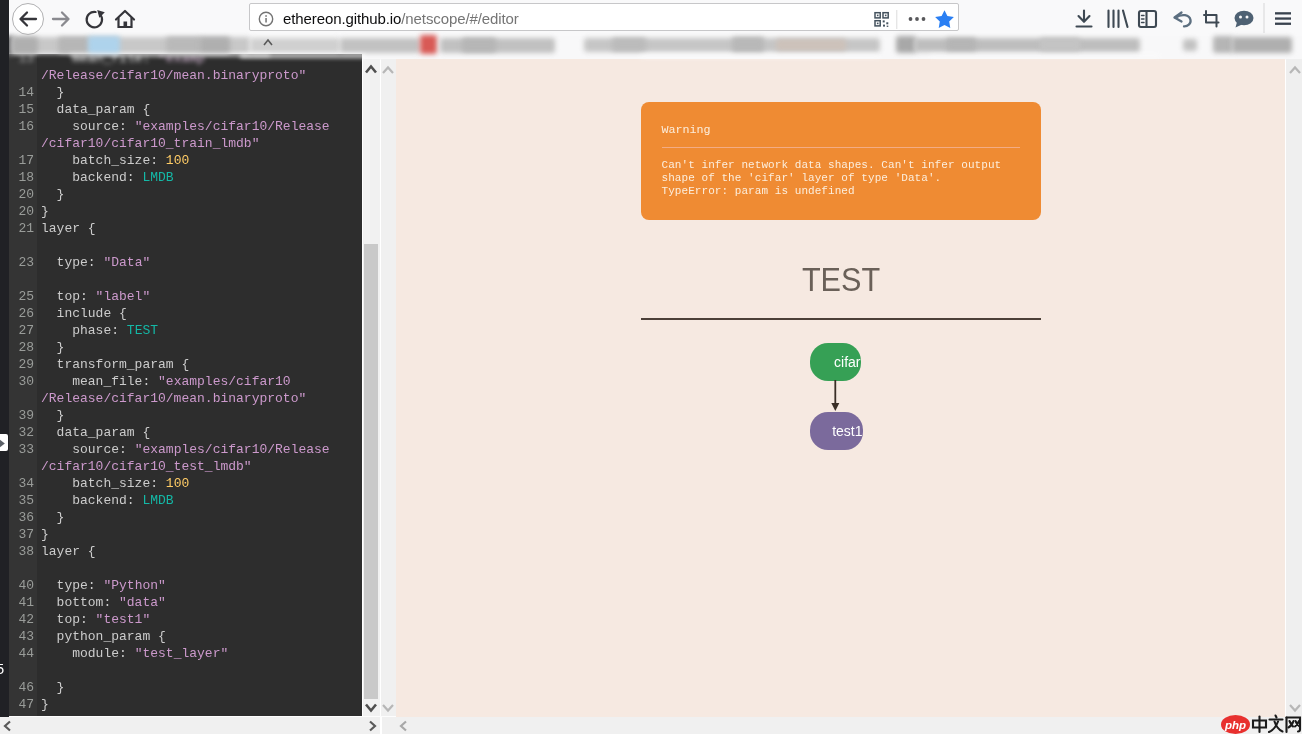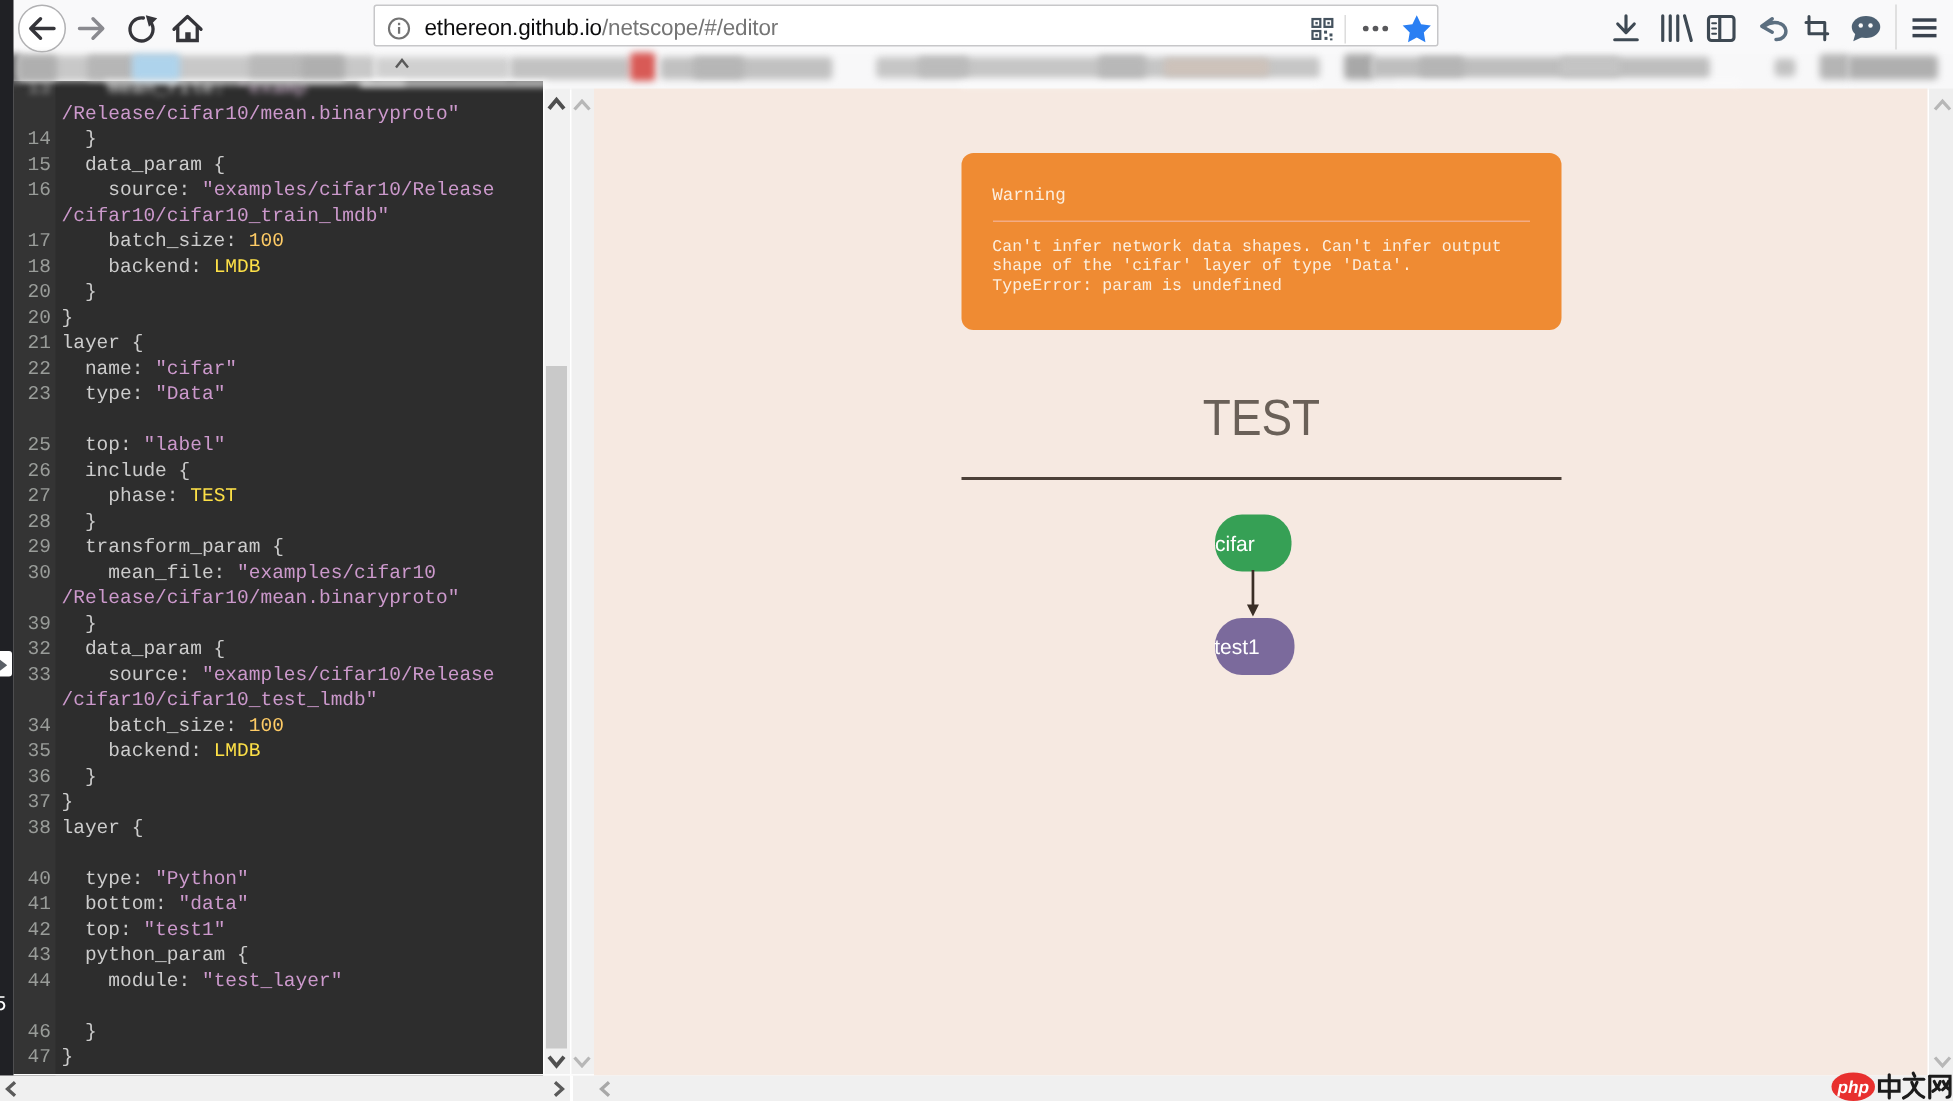--- a/index.html
+++ b/index.html
@@ -12,32 +12,32 @@
 #urltext i { font-style:normal; color:#757575; }
 #leftstrip { position:absolute; left:0; top:0; width:9px; height:717px; background:#202125; z-index:5; }
 #lefttab { position:absolute; left:0; top:434px; width:8px; height:17px; background:#fff; border-radius:0 2px 2px 0; z-index:6; }
 #left5 { position:absolute; left:-4px; top:662px; width:10px; color:#ffffff; font:14px "Liberation Mono",monospace; z-index:6; }
 #editor { position:absolute; left:9px; top:54px; width:353px; height:663px; background:#2d2d2d; overflow:hidden; z-index:1; }
 #gutter { position:absolute; left:0; top:0; width:28px; height:100%; background:#343434; }
 .r { position:absolute; left:0; width:100%; height:17px; font:13px/17px "Liberation Mono",monospace; color:#cccccc; white-space:pre; }
 .r s { position:absolute; left:0; top:0; width:25px; text-align:right; text-decoration:none; color:#999c99; }
 .r b { position:absolute; left:32px; top:0; font-weight:normal; }
 .r q { color:#cc99cc; } .r q::before, .r q::after { content:none; }
-.r n { color:#ffcc66; } .r c { color:#fde047; } .r i { font-style:normal; }
+.r n { color:#ffcc66; } .r c { color:#14b8a6; } .r i { font-style:normal; }
 .blur { filter:blur(2px); opacity:.95; }
 .vsb { position:absolute; top:59px; height:658px; background:#f1f1f1; }
 .hstrip { position:absolute; top:717px; height:17px; background:#f0f0f0; }
 #pane { position:absolute; left:396px; top:59px; width:889px; height:658px; background:#f6e9e1; }
 #warn { position:absolute; left:641px; top:82px; width:400px; height:118px; background:#ef8b33; border-radius:8px; font-family:"Liberation Mono",monospace; color:#fceedd;margin-top:20px; }
 #warn h3 { position:absolute; left:20.5px; top:20.5px; font-size:11.7px; font-weight:normal; }
 #warn .wline { position:absolute; left:20.5px; top:44.5px; width:358px; height:1px; background:#f3ac85; }
 #warn p { position:absolute; left:20.5px; top:56.5px; font-size:11px; line-height:13.35px; white-space:pre; letter-spacing:0.06px; }
 #test { position:absolute; left:641px; top:259px; width:400px; height:40px; line-height:40px; text-align:center; font-size:34px; color:#6a6058; transform:scaleX(.9); }
 #tdiv { position:absolute; left:641px; top:318px; width:400px; height:2px; background:#4c4038; }
-.node { position:absolute; color:#fff; font-size:14px; text-align:left; border-radius:18px; }
+.node { position:absolute; color:#fff; font-size:14px; text-align:right; border-radius:18px; }
 #watermark { position:absolute; left:1218px; top:712px; z-index:40; }
 svg { display:block; }
 .abs { position:absolute; }
 </style></head>
 <body>
 <div id="toolbar"></div>
 <div id="bookbar"></div>
 <div style="position:absolute;left:0;top:0;width:1302px;height:60px;z-index:3">
     <div class="bb" style="left:0px;top:36px;width:14px;height:20px;background:#6f6f71"></div>
 <div class="bb" style="left:12px;top:37px;width:238px;height:17px;background:#c8c8c8"></div>
@@ -146,21 +146,20 @@
 <div class="r" style="top:12.5px"><b><q>/Release/cifar10/mean.binaryproto"</q></b></div>
 <div class="r" style="top:29.5px"><s>14</s><b>  }</b></div>
 <div class="r" style="top:46.5px"><s>15</s><b>  data_param {</b></div>
 <div class="r" style="top:63.5px"><s>16</s><b>    source: <q>"examples/cifar10/Release</q></b></div>
 <div class="r" style="top:80.5px"><b><q>/cifar10/cifar10_train_lmdb"</q></b></div>
 <div class="r" style="top:97.5px"><s>17</s><b>    batch_size: <n>100</n></b></div>
 <div class="r" style="top:114.5px"><s>18</s><b>    backend: <c>LMDB</c></b></div>
 <div class="r" style="top:131.5px"><s>20</s><b>  }</b></div>
 <div class="r" style="top:148.5px"><s>20</s><b>}</b></div>
 <div class="r" style="top:165.5px"><s>21</s><b>layer {</b></div>
-<div class="r" style="top:182.5px"><s>22</s><b>  name: <q>"cifar"</q></b></div>
 <div class="r" style="top:199.5px"><s>23</s><b>  type: <q>"Data"</q></b></div>
 <div class="r" style="top:233.5px"><s>25</s><b>  top: <q>"label"</q></b></div>
 <div class="r" style="top:250.5px"><s>26</s><b>  include {</b></div>
 <div class="r" style="top:267.5px"><s>27</s><b>    phase: <c>TEST</c></b></div>
 <div class="r" style="top:284.5px"><s>28</s><b>  }</b></div>
 <div class="r" style="top:301.5px"><s>29</s><b>  transform_param {</b></div>
 <div class="r" style="top:318.5px"><s>30</s><b>    mean_file: <q>"examples/cifar10</q></b></div>
 <div class="r" style="top:335.5px"><b><q>/Release/cifar10/mean.binaryproto"</q></b></div>
 <div class="r" style="top:352.5px"><s>39</s><b>  }</b></div>
 <div class="r" style="top:369.5px"><s>32</s><b>  data_param {</b></div>

